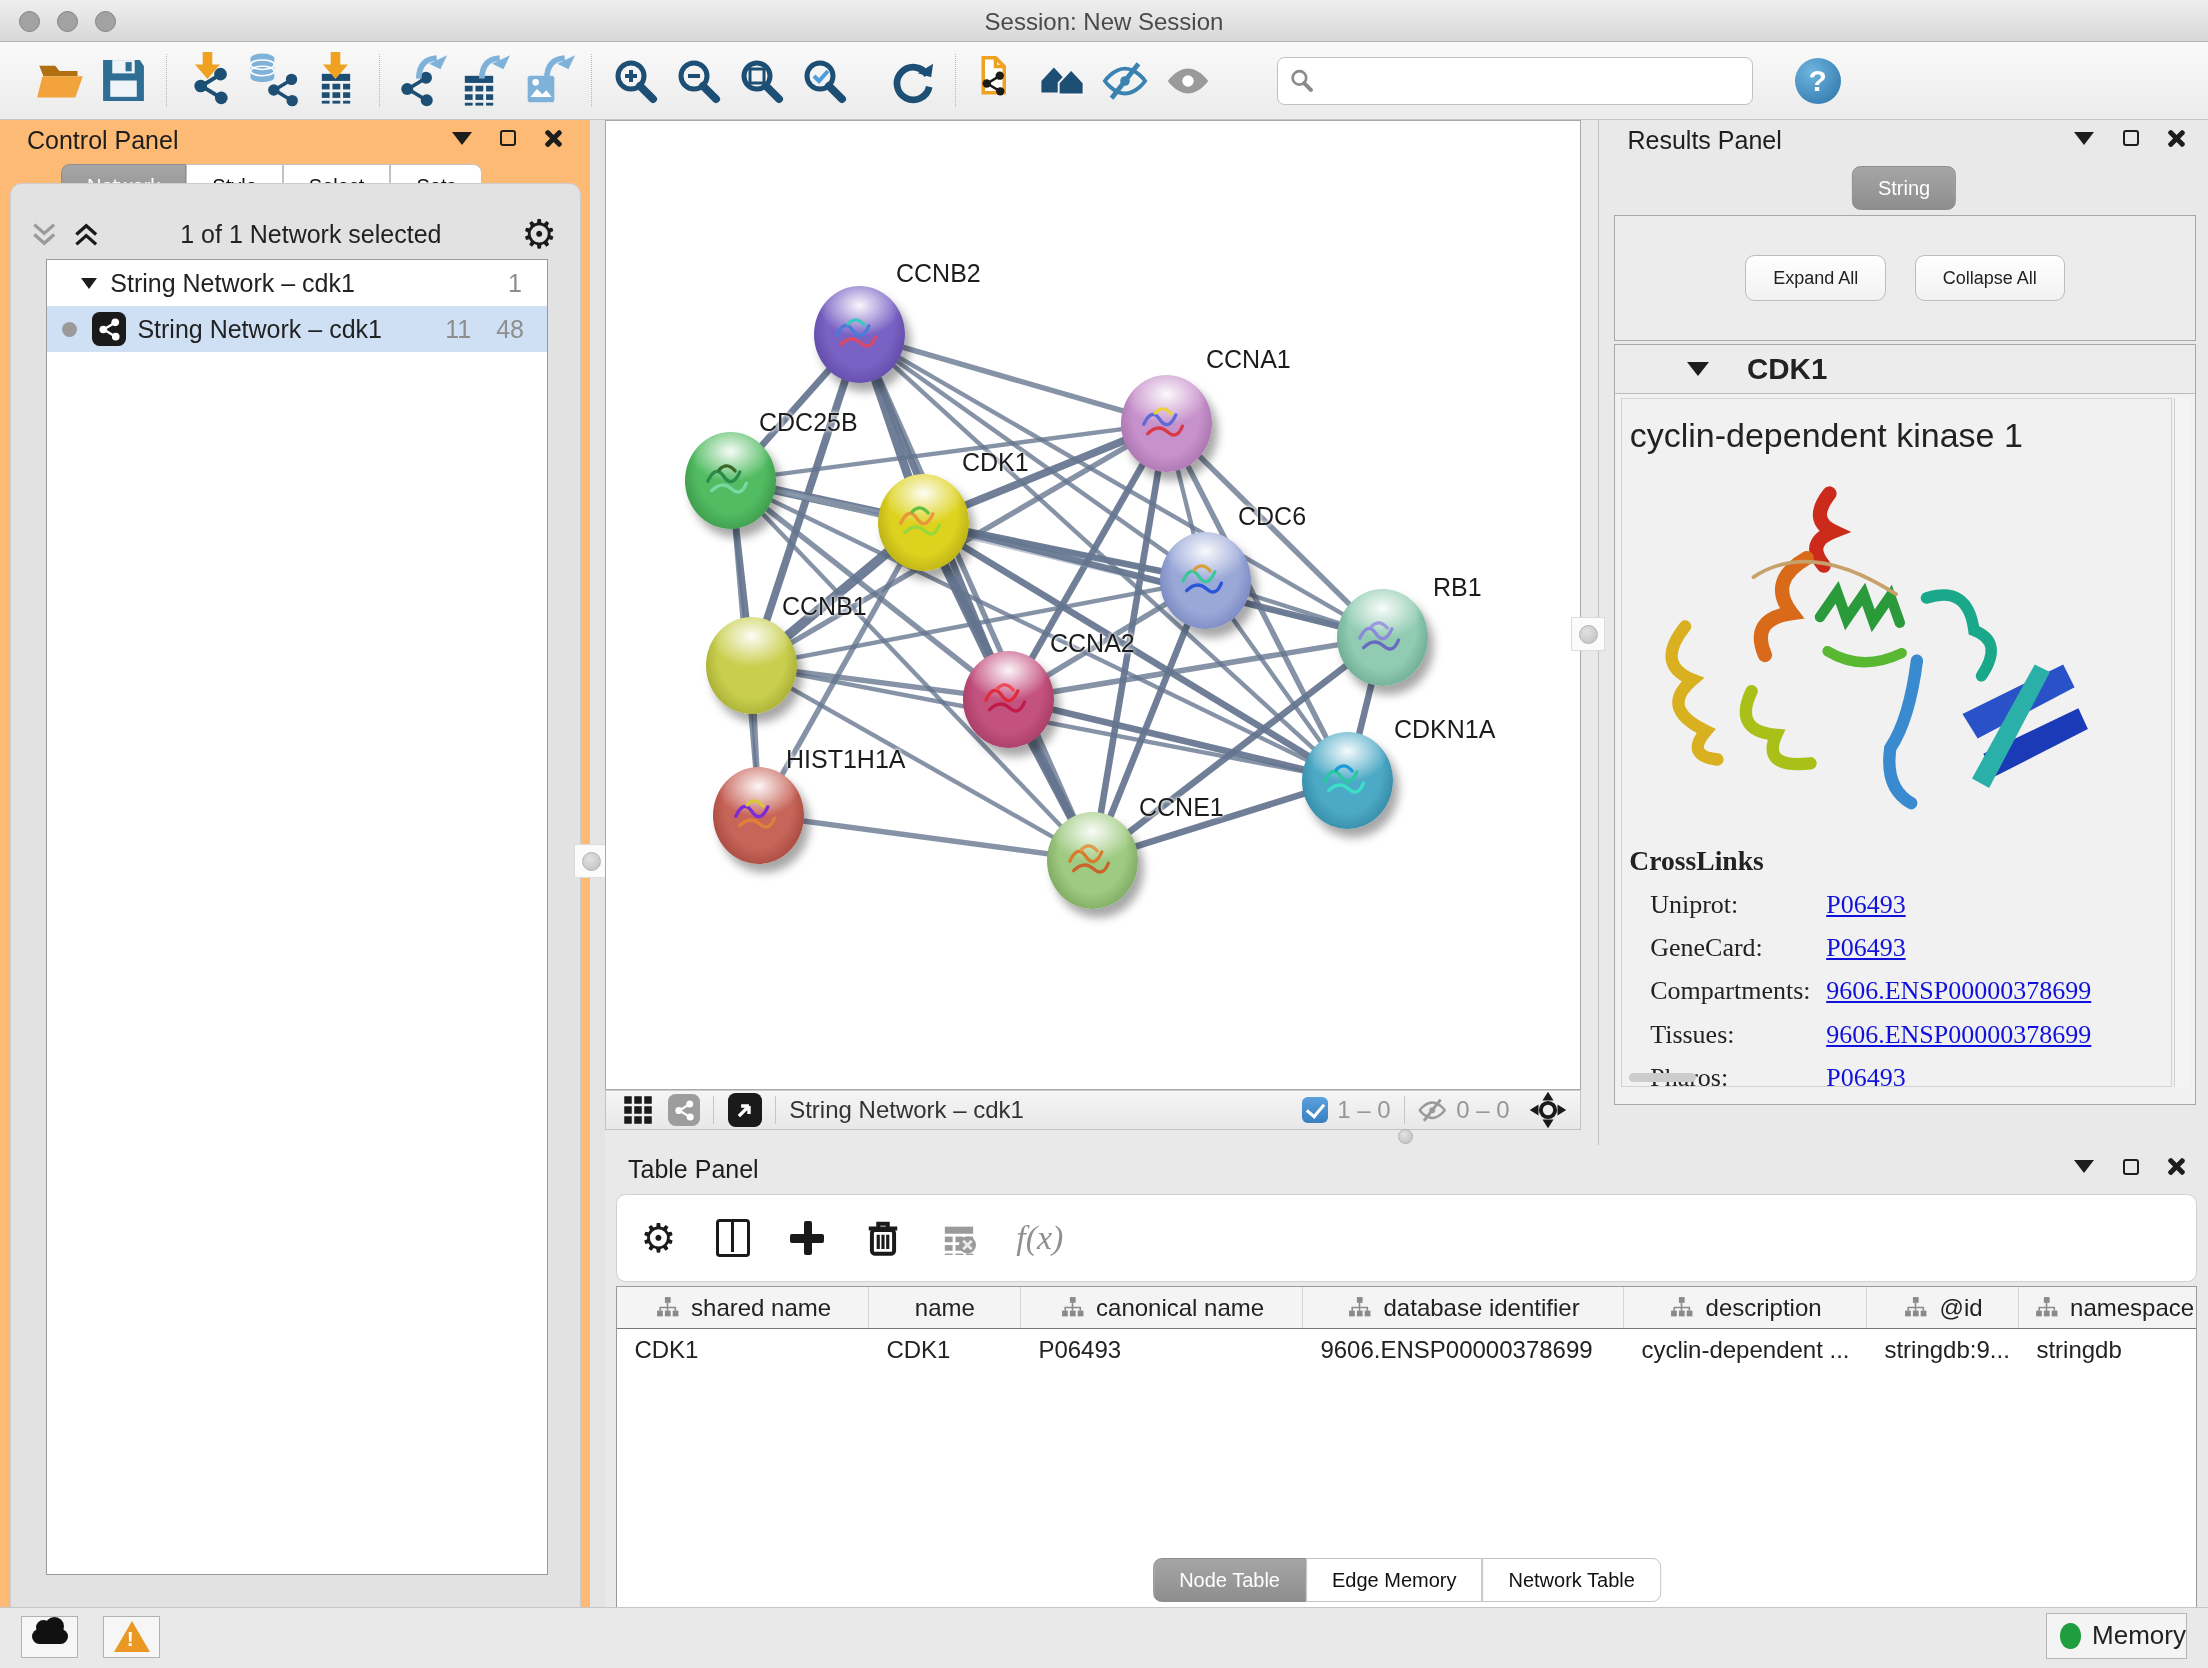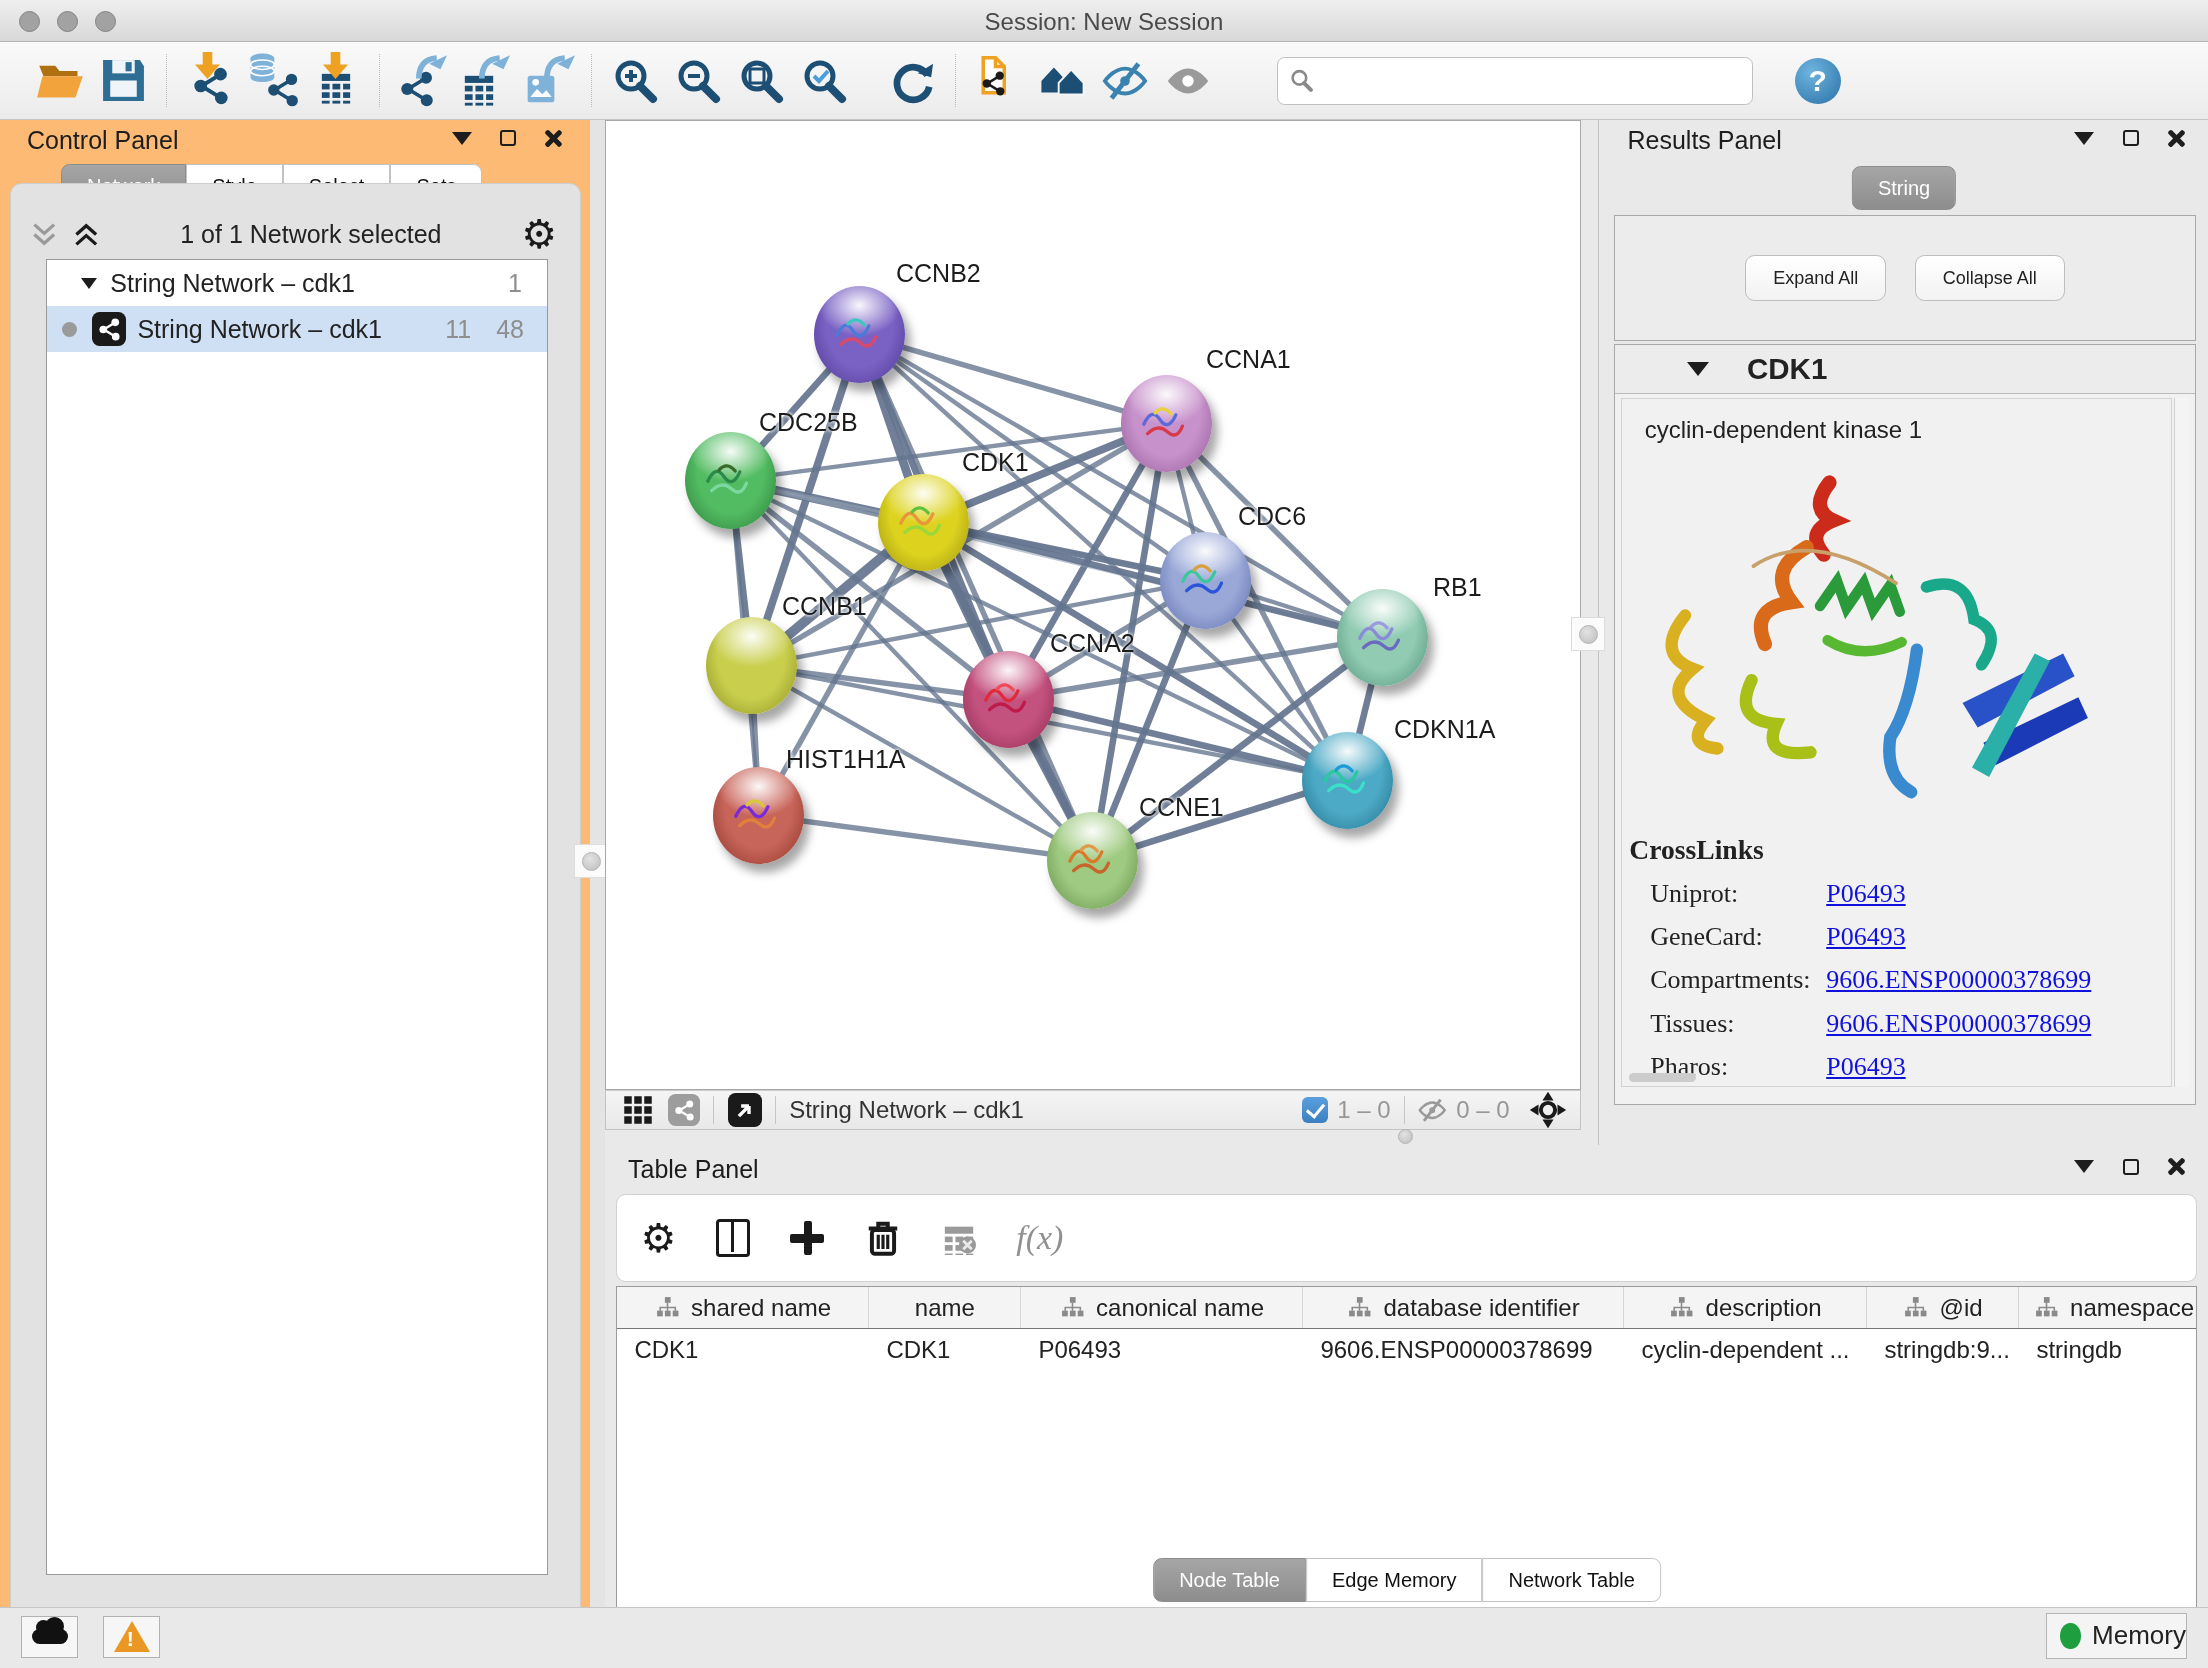--- a/index.html
+++ b/index.html
@@ -610,21 +610,21 @@
     <div class="rp-box1">
       <div class="btn">Expand All</div>
       <div class="btn">Collapse All</div>
     </div>
     <div class="rp-box2">
       <div class="rp-ehead">
         <span class="tri-d" style="margin:0 38px 0 72px;border-left-width:11.4px;border-right-width:11.4px;border-top-width:14.3px"></span>
         <span style="font-size:29.5px;font-weight:bold">CDK1</span>
       </div>
       <div class="rp-body">
-        <div style="font-size:24px;margin:17px 0 0 23px">cyclin-dependent kinase 1</div>
+        <div style="font-size:34px;margin:17px 0 0 8px">cyclin-dependent kinase 1</div>
         <svg width="514" height="380" viewBox="0 0 540 400" style="display:block;margin:9.5px 0 0 17px">
           <g fill="none" stroke-linecap="round">
             <path d="M200 30q-22 28 4 40q-30 12-10 36" stroke="#cc2a1a" stroke-width="15"></path>
             <path d="M176 98q-42 24-16 58q-44 6-28 44" stroke="#d86a1a" stroke-width="15"></path>
             <path d="M48 170q-32 40 8 56q-36 30 14 54q-22 26 12 30" stroke="#d8b020" stroke-width="13"></path>
             <path d="M118 238q-20 42 26 46q-16 36 36 30" stroke="#a8c018" stroke-width="13"></path>
             <path d="M190 160l18-26 10 28 18-26 10 28 18-26 10 28" stroke="#2a9a3a" stroke-width="11"></path>
             <path d="M198 196q36 22 78 2" stroke="#58b832" stroke-width="11"></path>
             <path d="M302 140q44-14 50 34q32 12 8 48" stroke="#1aa88a" stroke-width="12"></path>
             <path d="M292 206q-8 62-28 92q-6 42 22 58" stroke="#3a8ad0" stroke-width="13"></path>

